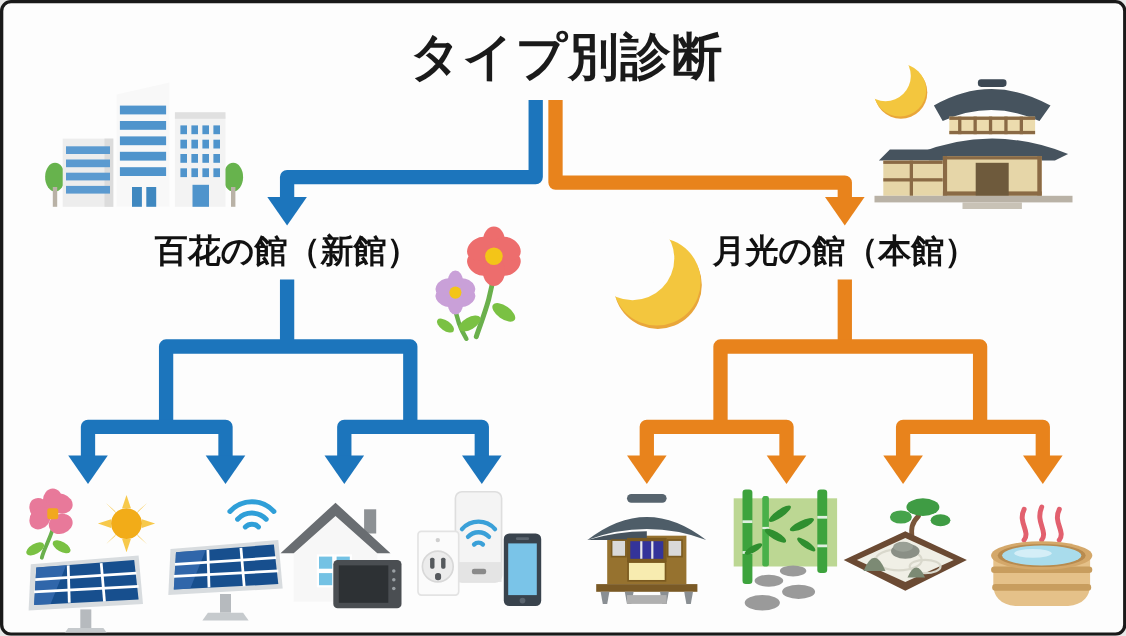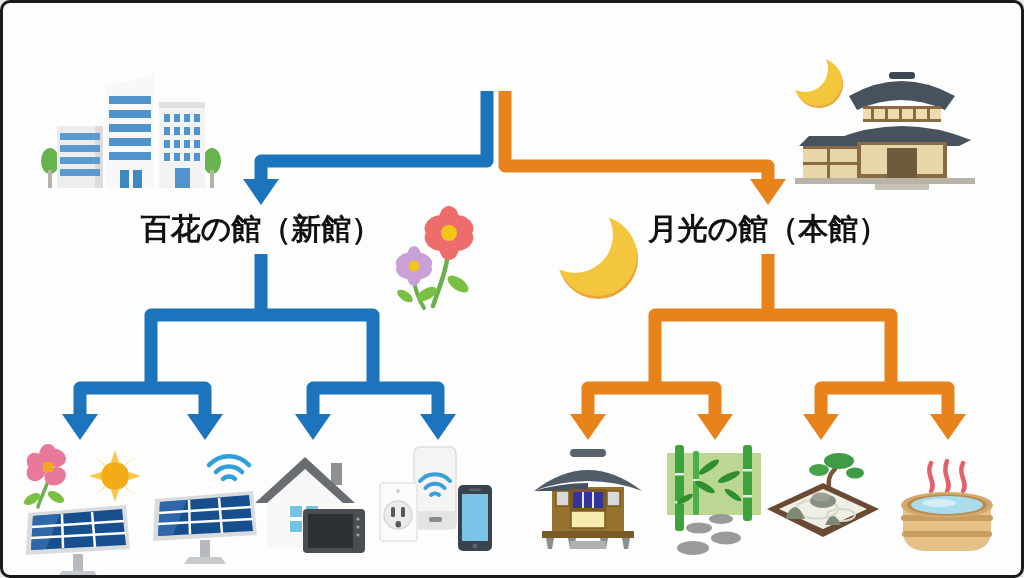--- a/index.html
+++ b/index.html
@@ -45,20 +45,21 @@
     </g>
     <g fill="#e8831c">
       <polygon points="747,176 783,176 765,202"></polygon>
       <polygon points="567,411 603,411 585,437"></polygon>
       <polygon points="694,411 730,411 712,437"></polygon>
       <polygon points="800,411 836,411 818,437"></polygon>
       <polygon points="927,411 963,411 945,437"></polygon>
     </g>
   </svg>
 
+  <div class="title">タイプ別診断</div>
 
   <div class="deco" style="left:38px;top:55px;width:180px;height:135px;">
     <svg width="180" height="135" viewBox="0 0 180 135">
       <ellipse cx="9" cy="103" rx="9" ry="13" fill="#67b34d"></ellipse>
         <rect x="7" y="112" width="4" height="18" fill="#b9b2a6"></rect>
       <ellipse cx="171" cy="103" rx="9" ry="13" fill="#67b34d"></ellipse>
         <rect x="169" y="112" width="4" height="18" fill="#b9b2a6"></rect>
       <rect x="16" y="68" width="46" height="62" fill="#ededed"></rect>
       <rect x="54" y="68" width="8" height="62" fill="#dcdcdc"></rect>
       <rect x="19" y="75" width="40" height="7" fill="#5b9ad0"></rect>

